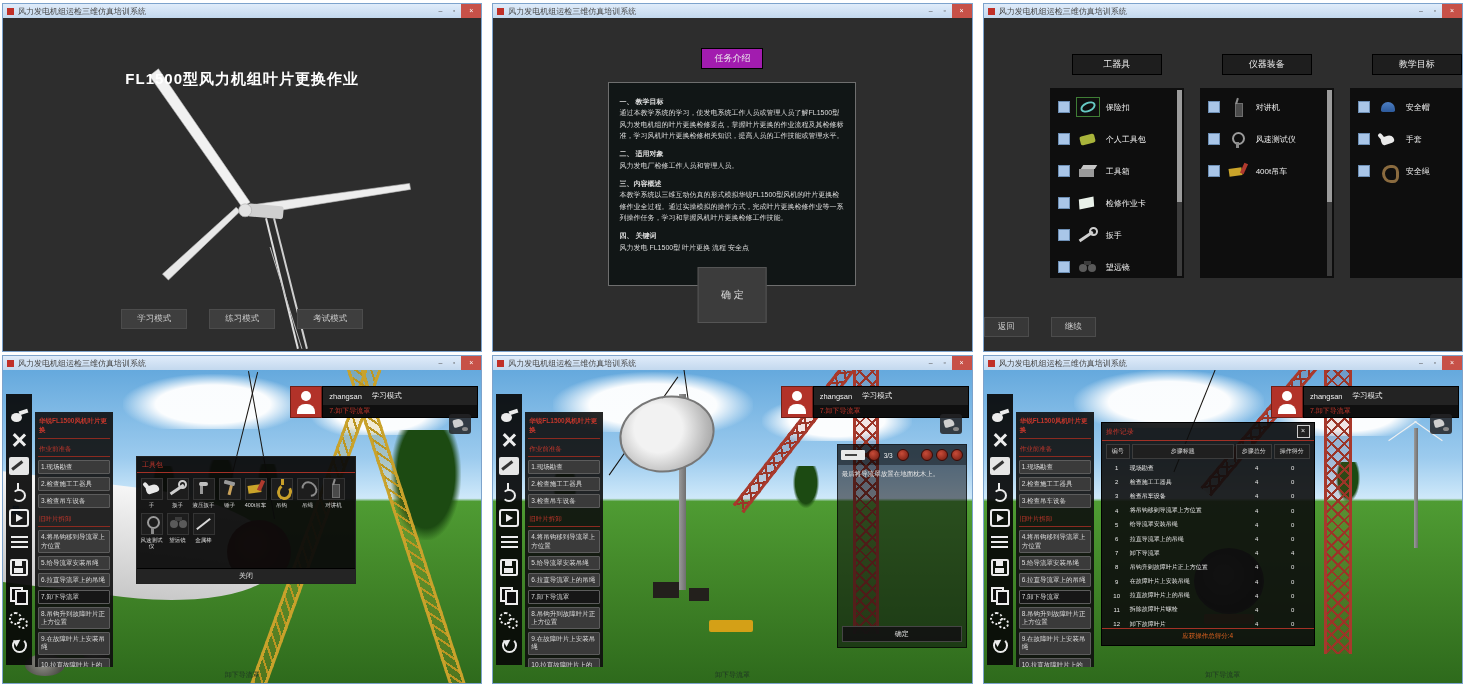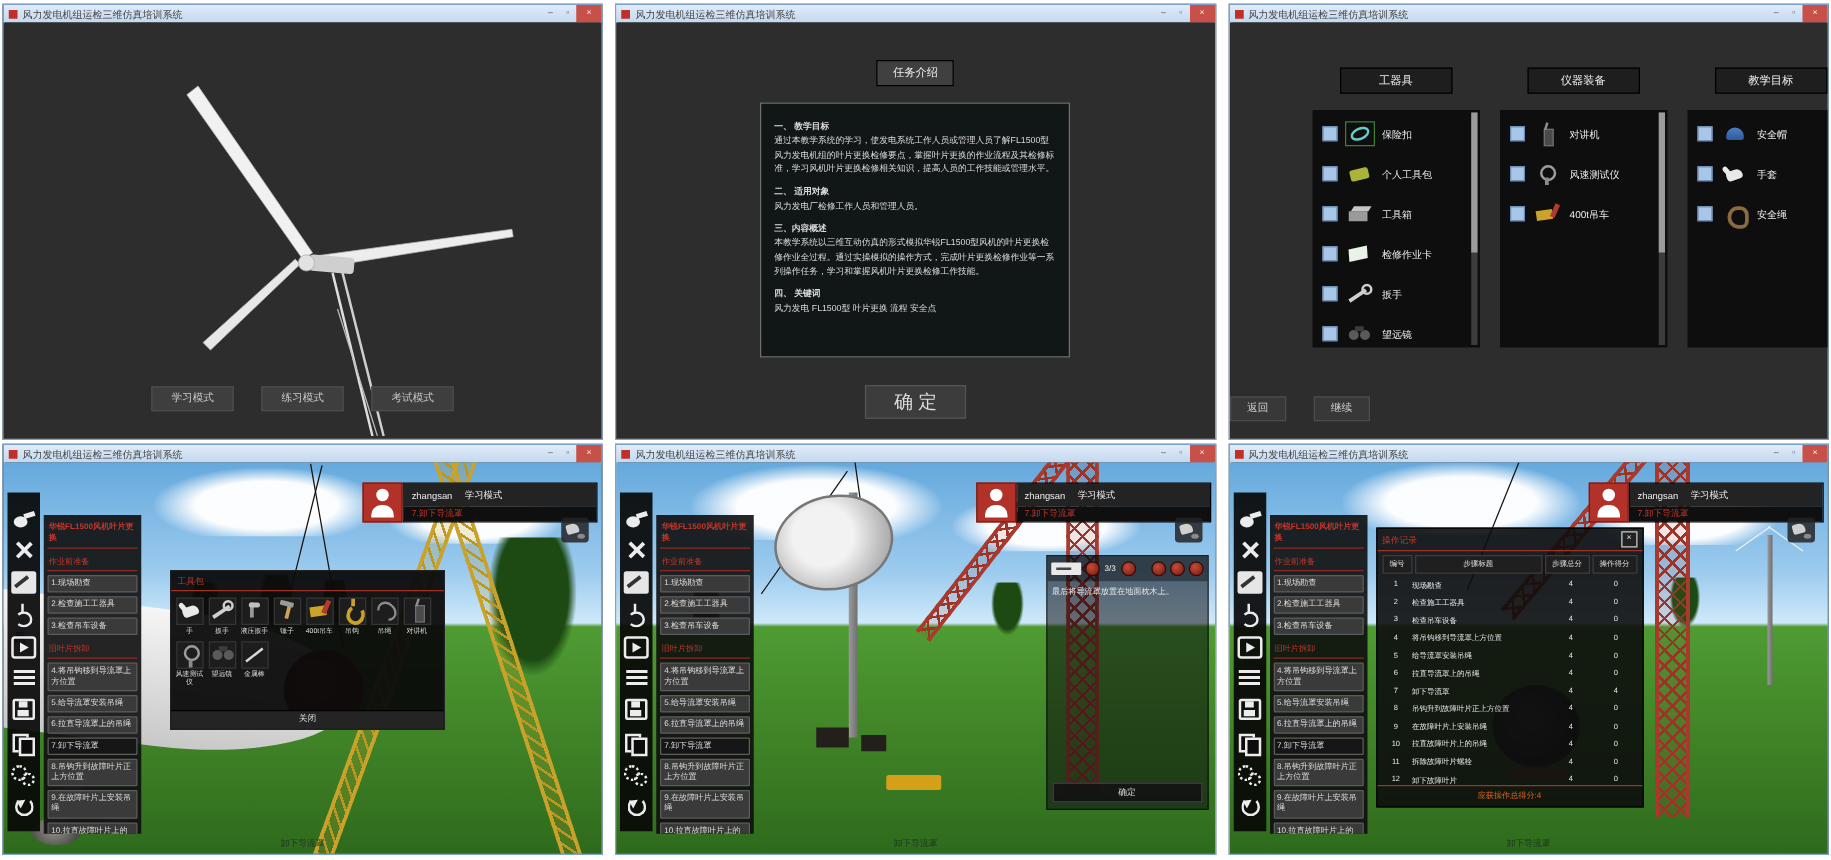--- a/index.html
+++ b/index.html
@@ -14,25 +14,25 @@
   .wb-min::before{content:"–"} .wb-max::before{content:"▫"}
   .wb.close{background:#c75148;color:#fff;width:20px}
   .wb.close::before{content:"×"}
   .cont{flex:1;position:relative;overflow:hidden;background:#2d2d2d}
   
   .heading{position:absolute;top:52px;width:100%;text-align:center;color:#fff;font-weight:bold;font-size:15px;letter-spacing:1px;z-index:2}
   .turb{position:absolute;inset:0}
   .modes{position:absolute;bottom:22px;width:100%;display:flex;justify-content:center;gap:22px;z-index:2}
   .mbtn{background:#3e3e3e;color:#c9c9c9;font-size:8.5px;padding:3px 15px;border:1px solid #4c4c4c}
   
-  .taskhdr{position:absolute;top:30px;left:50%;transform:translateX(-50%);background:#404040;color:#eee;font-size:9px;padding:3px 12px;border:1px solid #000}
+  .taskhdr{position:absolute;top:30px;left:50%;transform:translateX(-50%);background:#a21caf;color:#eee;font-size:9px;padding:3px 12px;border:1px solid #000}
   .taskbox{position:absolute;top:64px;left:50%;transform:translateX(-50%);width:248px;height:204px;background:#111616;border:1px solid #6e6e6e;color:#ddd;font-size:7px;line-height:1.62;padding:13px 10px;box-sizing:border-box;overflow:hidden}
   .tpar{margin-bottom:7px}
   .tpt{font-weight:bold}
-  .okbtn{position:absolute;bottom:16px;left:50%;transform:translateX(-50%);background:#3c3c3c;border:1px solid #555;color:#ddd;font-size:15px;padding:3px 22px;white-space:nowrap}
+  .okbtn{position:absolute;bottom:28px;left:50%;transform:translateX(-50%);background:#3c3c3c;border:1px solid #555;color:#ddd;font-size:10px;padding:20px 22px;white-space:nowrap}
   
   .eqwrap{position:absolute;top:36px;left:66px;display:flex;gap:16px}
   .eqcol{width:134px}
   .eqhdr{width:88px;margin:0 auto 13px;background:#1e1e1e;border:1px solid #000;color:#eee;font-size:9px;text-align:center;padding:3px 0}
   .eqpanel{background:#0e0e0e;height:190px;position:relative;padding:8px 12px 6px 8px;box-sizing:border-box}
   .sb{position:absolute;right:2px;top:2px;bottom:2px;width:5px;background:#3c3c3c}
   .sb i{display:block;width:100%;height:60%;background:#9c9c9c}
   .eqitem{display:flex;align-items:center;gap:7px;margin:0 0 10px;height:22px}
   .cb{width:10px;height:10px;background:#a9c6e8;border:1px solid #6d8fb5;flex:0 0 10px}
   .eqi{width:22px;height:18px;position:relative;display:inline-block;flex:0 0 22px}
@@ -167,20 +167,21 @@
     <div class="tbar">
       <span class="appico"></span>
       <span class="ttl">风力发电机组运检三维仿真培训系统</span>
       <span class="wbtns">
           <span class="wb wb-min"></span>
           <span class="wb wb-max"></span>
           <span class="wb close"></span>
         </span>
     </div>
     <div class="cont">
+      <div class="heading">FL1500型风力机组叶片更换作业</div>
       <svg class="turb" viewBox="0 0 480 332">
         <polygon points="240,190 147,58 156,51 248,185" fill="#f1f1f1" stroke="#b8b8b8" stroke-width="0.6"></polygon>
         <polygon points="246,188 408,166 409,172 247,198" fill="#ededed" stroke="#b8b8b8" stroke-width="0.6"></polygon>
         <polygon points="238,194 166,263 160,257 234,190" fill="#e8e8e8" stroke="#b8b8b8" stroke-width="0.6"></polygon>
         <rect x="246" y="186" width="36" height="13" rx="3" fill="#cfcfcf" transform="rotate(5 246 186)"></rect>
         <circle cx="243" cy="193" r="6.5" fill="#e2e2e2" stroke="#aaa" stroke-width="0.6"></circle>
         <line x1="264" y1="201" x2="296" y2="332" stroke="#dedede" stroke-width="2"></line>
         <line x1="272" y1="201" x2="305" y2="332" stroke="#cfcfcf" stroke-width="2"></line>
         <line x1="268" y1="230" x2="300" y2="332" stroke="#bdbdbd" stroke-width="1"></line>
       </svg>

